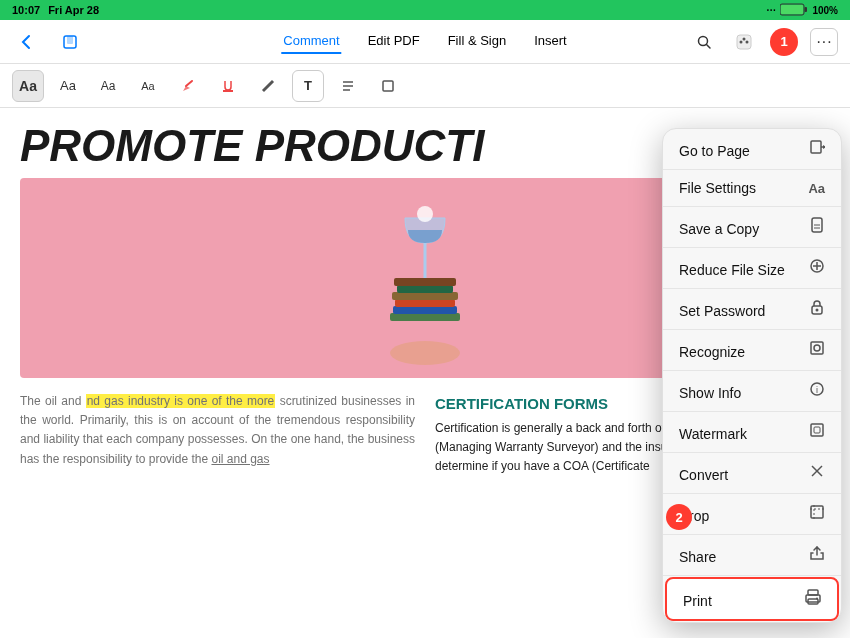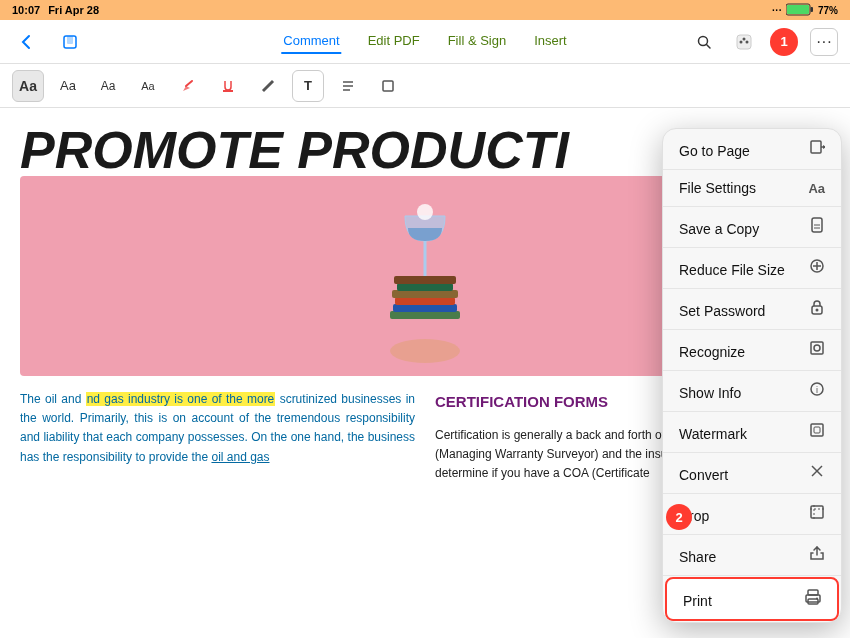--- a/index.html
+++ b/index.html
@@ -8,21 +8,21 @@
       height: 638px;
       overflow: hidden;
       font-family: -apple-system, BlinkMacSystemFont, 'SF Pro Text', sans-serif;
       background: #f0f0f0;
       position: relative;
     }
 
     
     .status-bar {
       height: 20px;
-      background: #fdba74;
+      background: #22c55e;
       display: flex;
       align-items: center;
       justify-content: space-between;
       padding: 0 12px;
       font-size: 11px;
       font-weight: 600;
     }
     .status-left { display: flex; align-items: center; gap: 8px; }
     .status-right { display: flex; align-items: center; gap: 4px; font-size: 10px; }
 
@@ -47,21 +47,21 @@
     }
     .nav-right {
       position: absolute;
       right: 12px;
       display: flex;
       align-items: center;
       gap: 12px;
     }
     .nav-tab {
       font-size: 13px;
-      color: #4d7c0f;
+      color: #000000;
       cursor: pointer;
       padding: 4px 2px;
     }
     .nav-tab.active {
       color: #007AFF;
       border-bottom: 2px solid #007AFF;
     }
     .nav-icon-btn {
       width: 28px;
       height: 28px;
@@ -120,25 +120,26 @@
     .pdf-page {
       flex: 1;
       background: #fff;
       overflow: hidden;
       position: relative;
       padding: 16px 20px;
     }
 
     
     .pdf-header {
-      font-size: 52px;
+      font-size: 44px;
       font-weight: 900;
       color: #1a1a1a;
       font-style: italic;
       line-height: 1;
+      margin-bottom: 10px;
       overflow: hidden;
       text-transform: uppercase;
     }
 
     
     .pdf-image {
       width: 100%;
       height: 200px;
       background: #f0a0b0;
       border-radius: 4px;
@@ -152,35 +153,35 @@
 
     
     .pdf-columns {
       display: flex;
       gap: 20px;
     }
     .pdf-col-left {
       flex: 1;
       font-size: 12px;
       line-height: 1.6;
-      color: #0369a1;
+      color: #737373;
       text-align: justify;
     }
     .pdf-col-right {
       flex: 1;
       font-size: 12px;
       line-height: 1.6;
       color: #222;
     }
     .col-right-title {
       font-size: 15px;
       font-weight: 800;
-      color: #701a75;
+      color: #0f766e;
       text-transform: uppercase;
-      margin-bottom: 12px;
+      margin-bottom: 3px;
     }
     .highlight-yellow {
       background: #FFEE44;
       padding: 0 1px;
     }
 
     
     .dropdown-menu {
       position: absolute;
       top: 20px;
@@ -222,21 +223,21 @@
   </div>
   <div class="status-right">
     <span>···</span>
     <span>
       <svg width="28" height="13" viewBox="0 0 28 13">
         <rect x="0" y="1" width="24" height="11" rx="2" ry="2" fill="none" stroke="#333" stroke-width="1"></rect>
         <rect x="24.5" y="4" width="2.5" height="5" rx="1" fill="#333"></rect>
         <rect x="1" y="2" width="22" height="9" rx="1" fill="#4CD964"></rect>
       </svg>
     </span>
-    <span>77%</span>
+    <span>100%</span>
   </div>
 </div>
 
 <div class="nav-bar">
   <div class="nav-left">
     <div class="nav-icon-btn">
       <svg width="10" height="16" viewBox="0 0 10 16">
           <path d="M8 2L2 8l6 6" stroke="#007AFF" stroke-width="2" fill="none" stroke-linecap="round"></path>
         </svg>
     </div>

